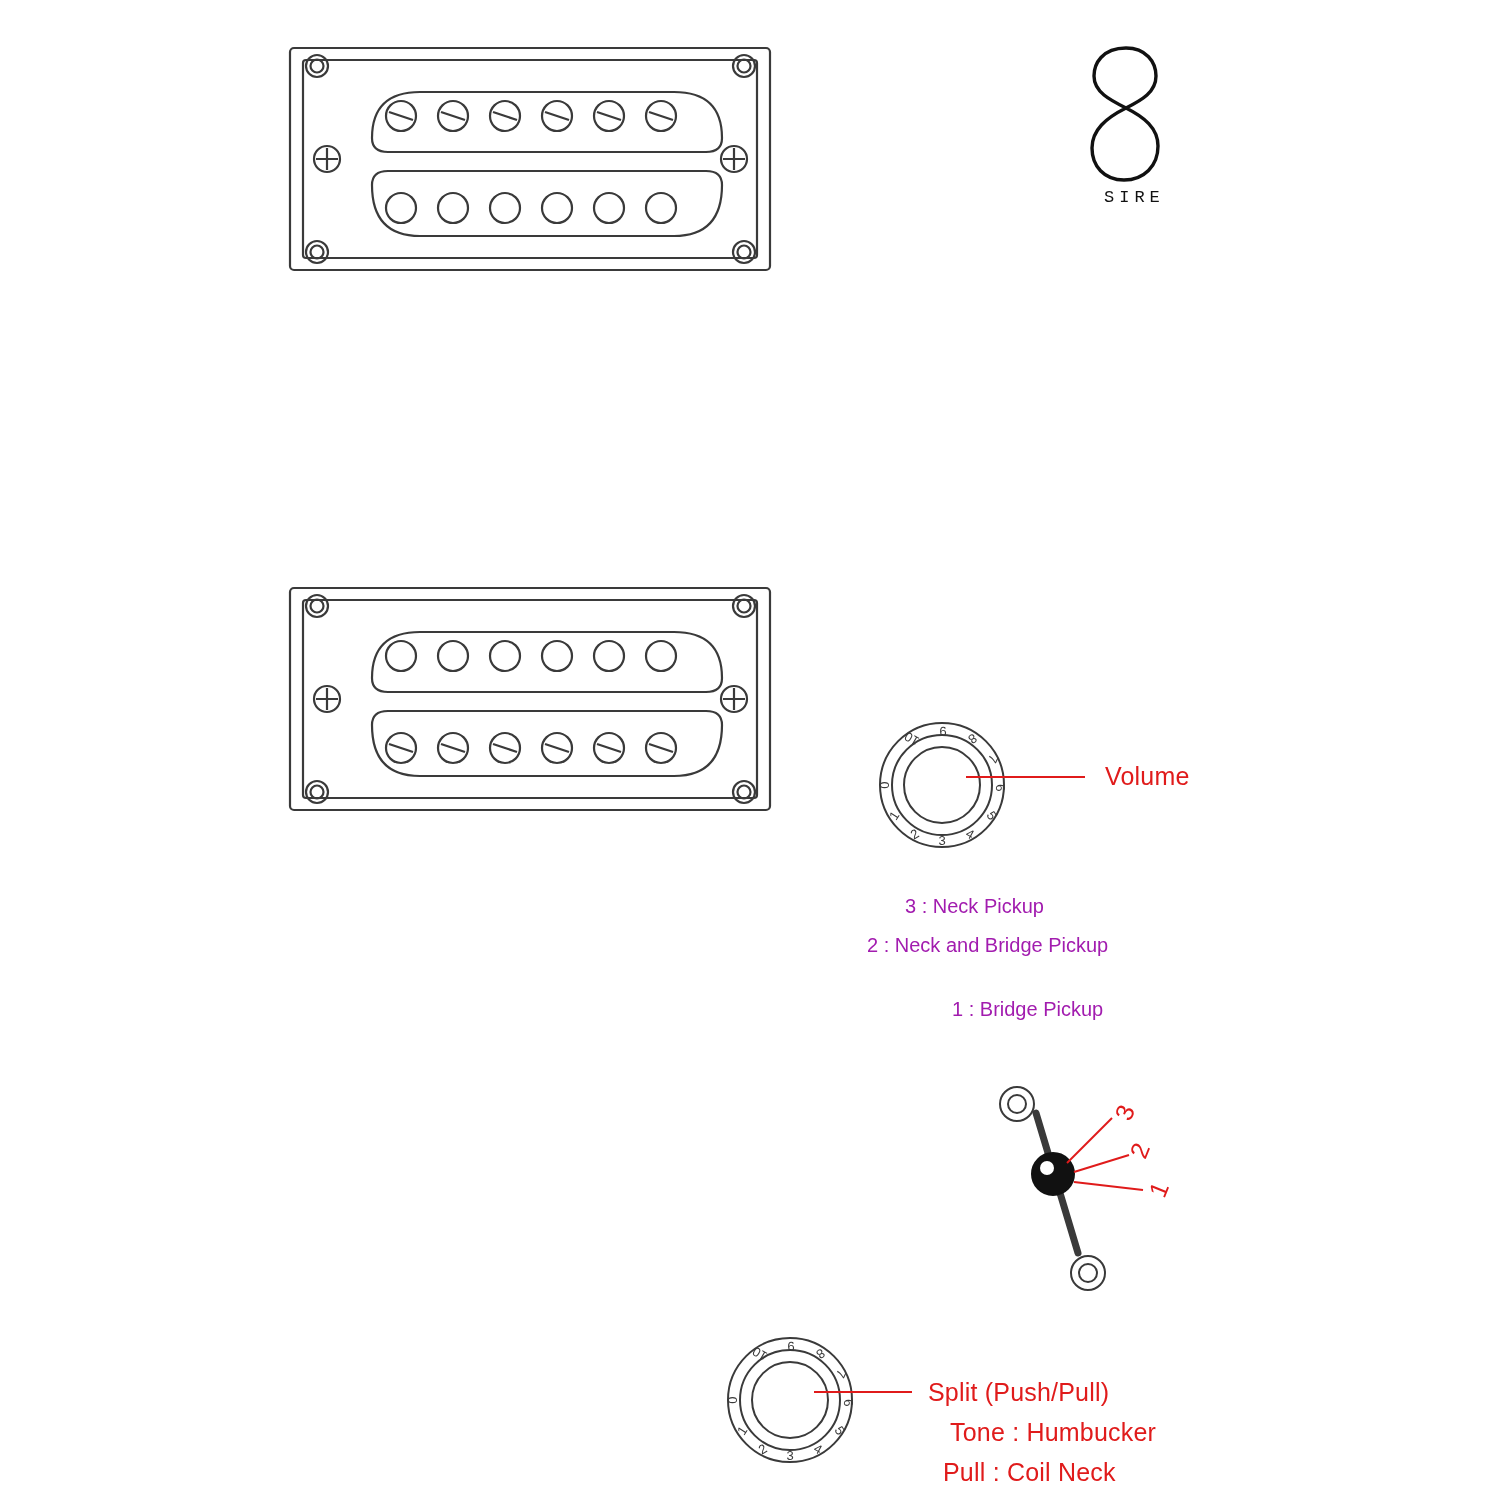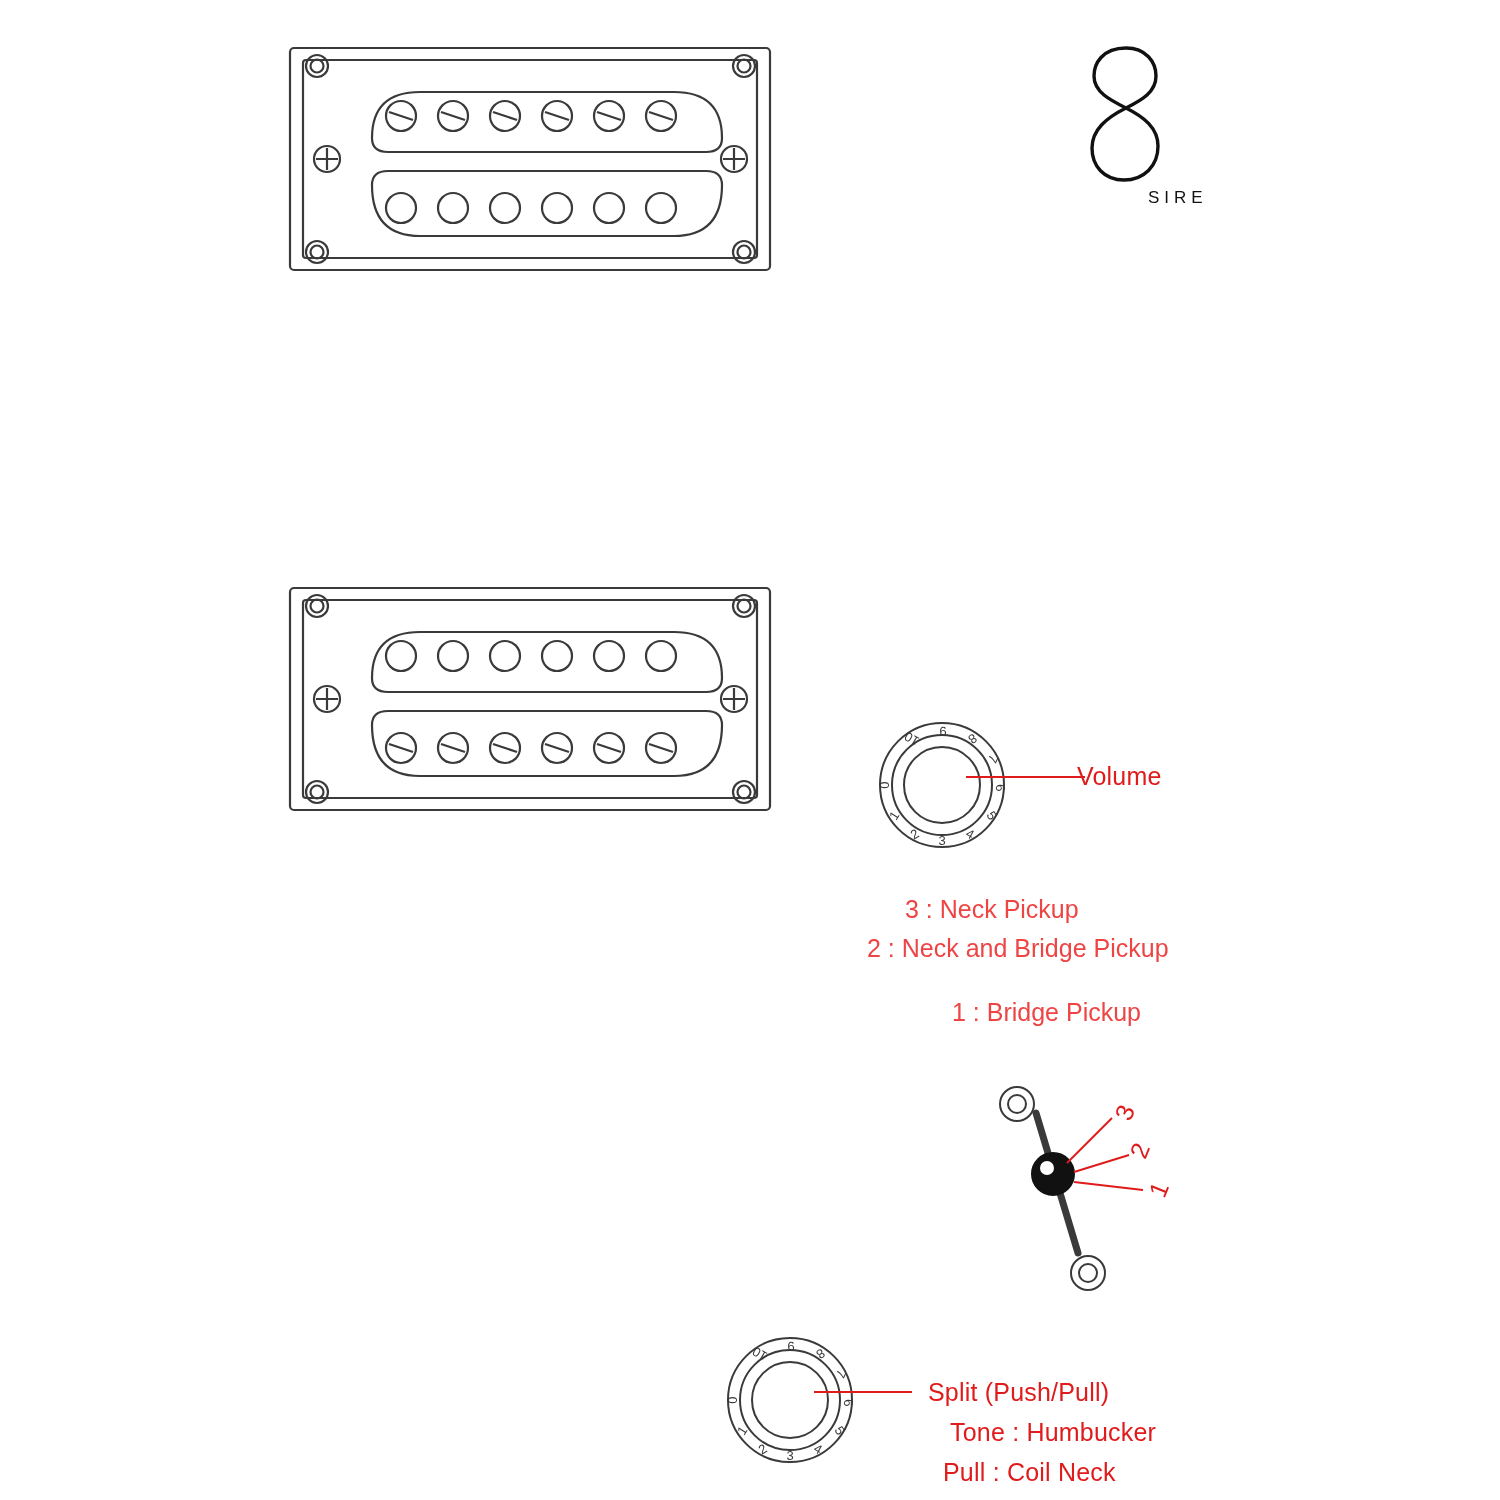--- a/index.html
+++ b/index.html
@@ -29,40 +29,39 @@
   .label {
     position: absolute;
     color: #e01b1b;
     font-size: 25px;
     font-family: "Liberation Sans", sans-serif;
     white-space: nowrap;
     letter-spacing: 0.2px;
   }
   .brand-sire {
     position: absolute;
-    font-family: Liberation Sans, sans-serif;
+    font-family: Liberation Mono, monospace;
     font-size: 17px;
     letter-spacing: 5px;
     color: #111111;
-    margin-left: 44px;
   }
   .switch-num {
     position: absolute;
     color: #e01b1b;
     font-size: 25px;
     font-family: "Liberation Sans", sans-serif;
   }
   .rot-n {
     transform: rotate(-68deg);
     transform-origin: center center;
   }
   .legend-line {
     position: absolute;
-    color: #ef4444;
-    font-size: 25px;
+    color: #a21caf;
+    font-size: 20px;
     white-space: nowrap;
   }
 </style>
 </head>
 <body>
 
 <div class="stage">
 
   <svg class="svg-layer" viewBox="0 0 1500 1500" xmlns="http://www.w3.org/2000/svg">
 
@@ -256,21 +255,21 @@
       <text x="791" y="1342" transform="rotate(178 791 1342)" text-anchor="middle">9</text>
       <text x="762" y="1350" transform="rotate(210 762 1350)" text-anchor="middle">10</text>
     </g>
     <g stroke="#e01b1b" stroke-width="2" fill="none">
       <path d="M814 1392 L912 1392"></path>
     </g>
   </svg>
 
   <div class="brand-sire" style="left:1104px; top:188px;">SIRE</div>
 
-  <div class="label" style="left:1077px; top:762px;text-align:right;">Volume</div>
+  <div class="label" style="left:1105px; top:762px;text-align:right;">Volume</div>
 
   <div class="legend-line" style="left:905px; top:895px;">3 : Neck Pickup</div>
   <div class="legend-line" style="left:867px; top:934px;">2 : Neck and Bridge Pickup</div>
   <div class="legend-line" style="left:905px; top:998px;margin-left:47px;">1 : Bridge Pickup</div>
 
   <div class="switch-num rot-n" style="left:1118px; top:1098px;">3</div>
   <div class="switch-num rot-n" style="left:1133px; top:1136px;">2</div>
   <div class="switch-num rot-n" style="left:1152px; top:1175px;">1</div>
 
   <div class="label" style="left:928px; top:1378px;">Split (Push/Pull)</div>

